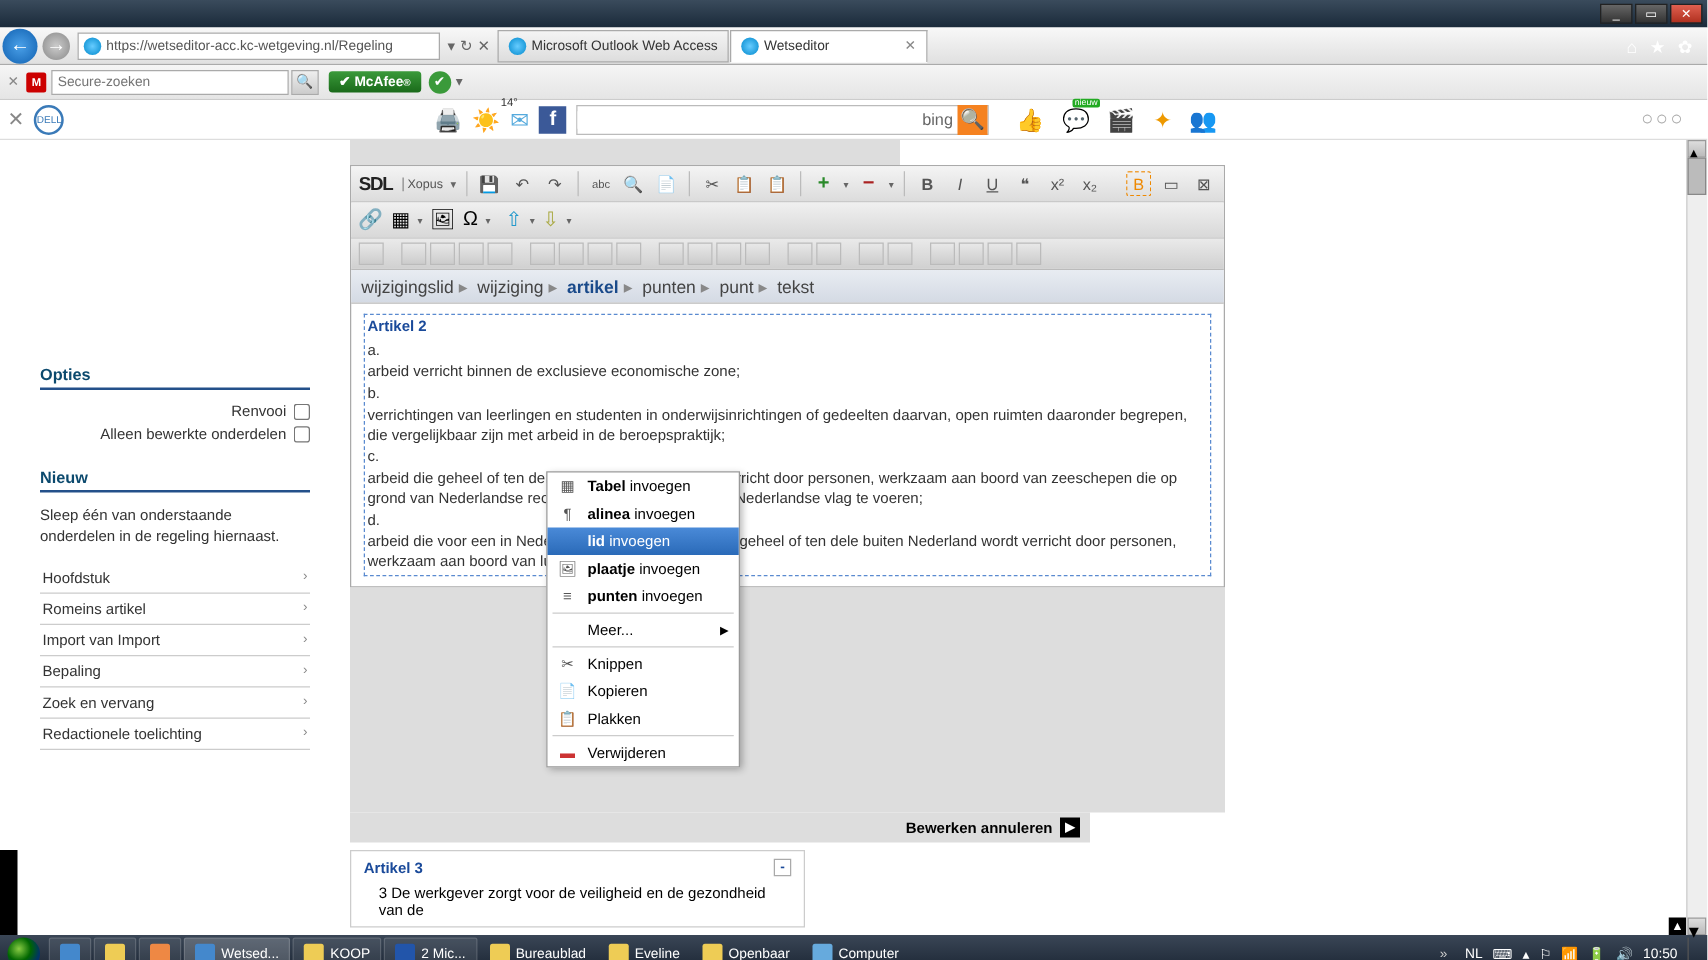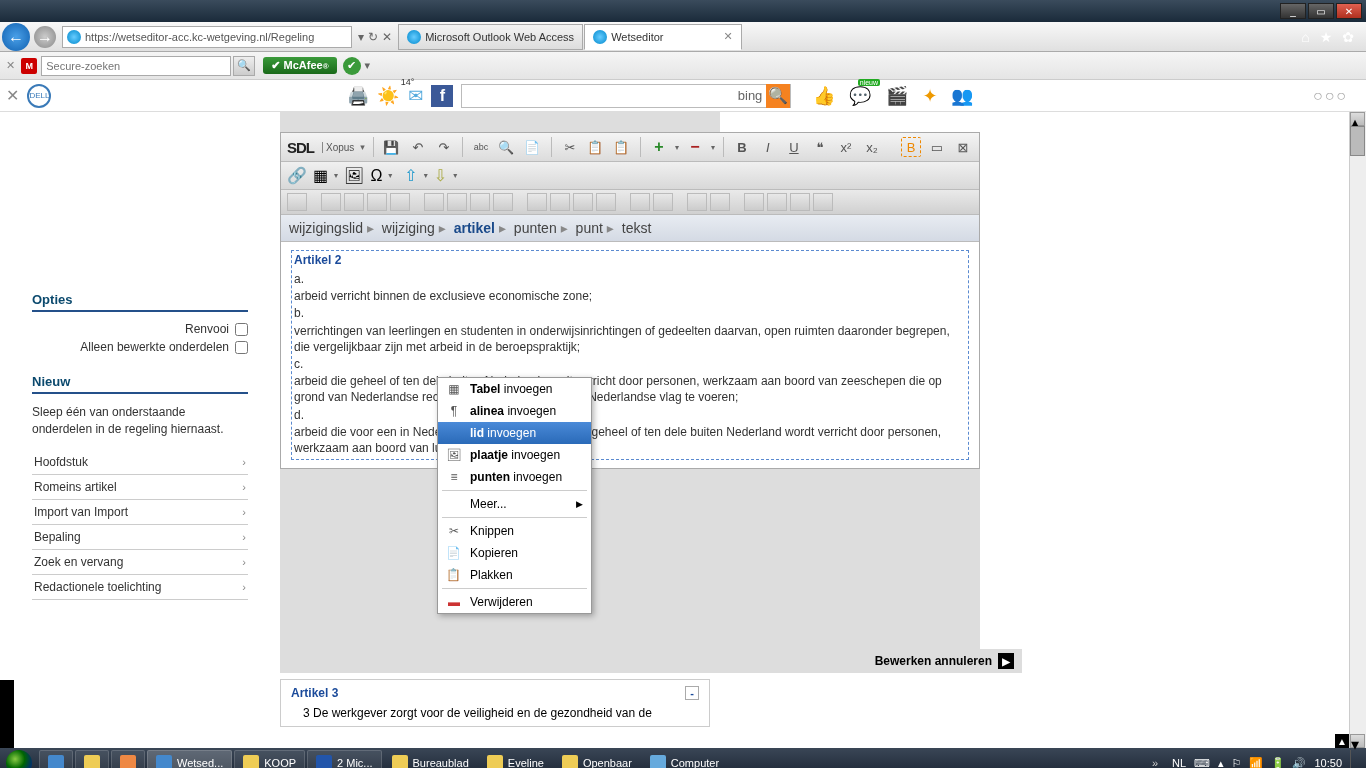--- a/index.html
+++ b/index.html
@@ -50,21 +50,21 @@
 .content { position:relative; height:636px; background:#fff; display:flex;}
 .scrollbar-v { position:absolute; right:0; top:0; width:17px; height:100%; background:#eee; border-left:1px solid #ccc;}
 .scrollbar-v .thumb { position:absolute; top:0; width:15px; height:14px; background:linear-gradient(#ddd,#bbb); border:1px solid #999; left:0;}
 .scrollbar-v .thumb.b { top:auto; bottom:0;}
 
 .leftpane { width:260px; padding:20px 12px 0 32px; font-size:12px;}
 .leftpane h3 { color:#0c4a6e; font-size:13px; border-bottom:2px solid #24508a; padding-bottom:3px; margin-bottom:10px; font-weight:bold;}
 .leftpane .optrow { display:flex; justify-content:flex-end; align-items:center; margin-bottom:4px; color:#333;}
 .leftpane .optrow input { margin-left:6px;}
 .leftpane .desc { color:#333; margin-bottom:12px; line-height:1.4;}
-.leftpane .menuitem { display:flex; justify-content:space-between; align-items:center; padding:5px 2px; border-bottom:1px solid #ccc; color:#333; cursor:pointer;}
+.leftpane .menuitem { display:flex; justify-content:space-between; padding:5px 2px; border-bottom:1px solid #ccc; color:#333; cursor:pointer;}
 .leftpane .menuitem .chev { color:#888; font-size:11px;}
 
 .editor-wrap { flex:1; padding:0 0 0 20px;}
 .editor { width:700px; border:1px solid #aaa; background:#fff;}
 .toolbar { background:linear-gradient(#f4f4f4,#dcdcdc); border-bottom:1px solid #bbb; padding:4px 6px; display:flex; align-items:center; gap:6px; flex-wrap:wrap;}
 .toolbar .sdl { font-weight:bold; font-size:15px; color:#222; letter-spacing:-1px;}
 .toolbar .xopus { font-size:10px; color:#555; border-left:1px solid #888; padding-left:3px; margin-left:2px;}
 .toolbar .sep { width:1px; height:20px; background:#bbb; margin:0 2px;}
 .toolbar .tbtn { width:20px; height:20px; display:flex; align-items:center; justify-content:center; color:#555; font-size:13px; cursor:pointer; border-radius:2px;}
 .toolbar .tbtn.green { color:#2a8a2a; font-weight:bold; font-size:16px;}
@@ -86,24 +86,24 @@
 
 .ctx { position:absolute; left:437px; top:265px; width:155px; background:#fff; border:1px solid #999; box-shadow:2px 2px 6px rgba(0,0,0,.3); font-size:12px; z-index:100;}
 .ctx .row { display:flex; align-items:center; padding:4px 8px; cursor:pointer; gap:8px;}
 .ctx .row.hl { background:linear-gradient(#4a8ad8,#2a6ab8); color:#fff;}
 .ctx .row .ci { width:16px; text-align:center; color:#555;}
 .ctx .row.hl .ci { color:#fff;}
 .ctx .row .lb b { font-weight:bold;}
 .ctx .divider { height:1px; background:#ccc; margin:2px 4px;}
 .ctx .row .arr { margin-left:auto; font-size:9px;}
 
-.cancel-bar { width:742px; background:#ddd; padding:4px 8px; text-align:right; font-size:12px; font-weight:bold; display:flex; justify-content:flex-end; align-items:center;}
+.cancel-bar { width:592px; background:#ddd; padding:4px 8px; text-align:right; font-size:12px; font-weight:bold; display:flex; justify-content:flex-end; align-items:center;}
 .cancel-bar .ab { width:16px;height:16px; background:#000; color:#fff; display:flex;align-items:center;justify-content:center; margin-left:6px; font-size:10px;}
 
-.art3 { width:430px; border:1px solid #ccc; margin-top:6px; padding:6px 10px; font-size:12px;}
+.art3 { width:364px; border:1px solid #ccc; margin-top:6px; padding:6px 10px; font-size:12px;}
 .art3 h4 { color:#1a4a9a; font-size:12px; margin-bottom:6px; display:flex; justify-content:space-between;}
 .art3 .collapse { border:1px solid #aaa; width:14px;height:14px; display:flex;align-items:center;justify-content:center; font-size:11px;}
 
 .black-sq { position:absolute; left:0; bottom:0; width:14px;height:68px; background:#000;}
 .black-sq2 { position:absolute; right:17px; bottom:0; width:14px; height:14px; background:#000; color:#fff; display:flex; align-items:center; justify-content:center; font-size:10px;}
 
 
 .taskbar { height:30px; background:linear-gradient(#3a4656,#1a2432); display:flex; align-items:center; font-size:11px; color:#fff;}
 .taskbar .start { width:38px;height:30px; display:flex;align-items:center;justify-content:center;}
 .taskbar .start .orb { width:26px;height:26px; border-radius:50%; background:radial-gradient(circle at 35% 35%, #8c4,#060 40%, #036 70%);}

